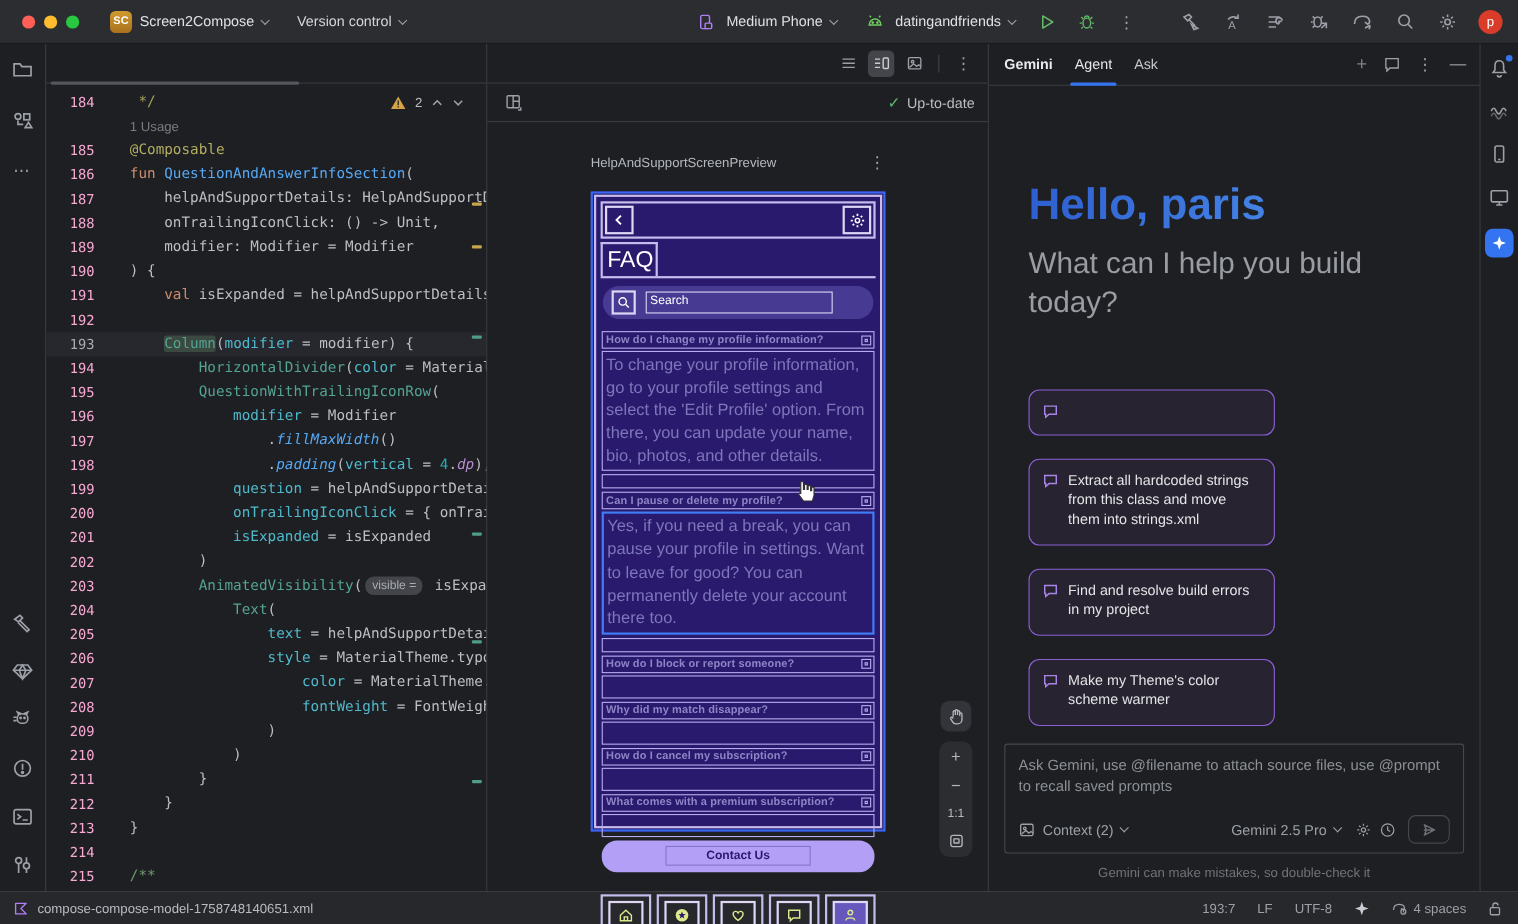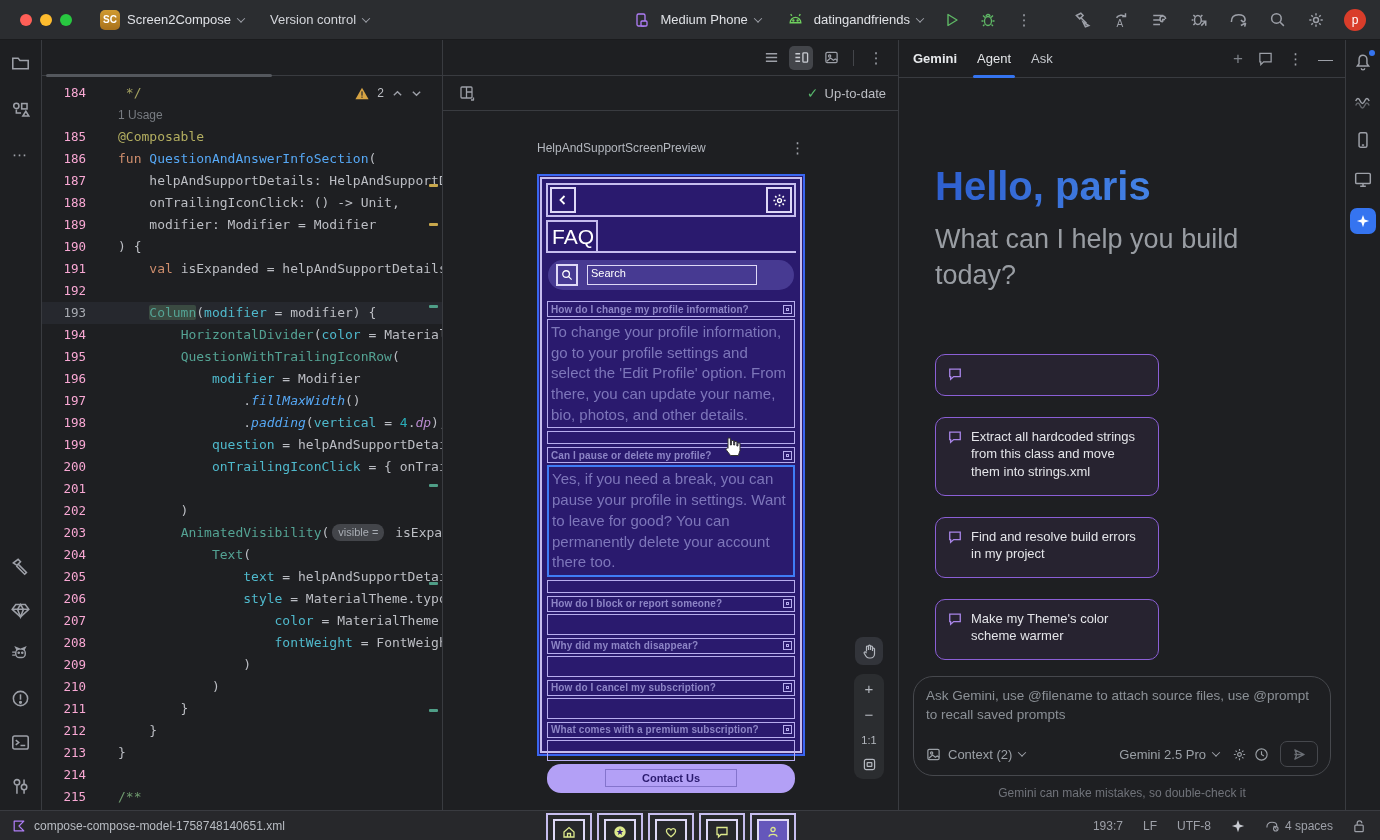--- a/index.html
+++ b/index.html
@@ -101,21 +101,21 @@
   .g-tab { color:#c6c9ce; font-size:13px; height:38px; display:flex; align-items:center; position:relative; }
   .g-tab.active { color:#e4e6e9; }
   .g-tab.active::after { content:""; position:absolute; left:-4px; right:-4px; bottom:0; height:3px; border-radius:2px; background:#3574f0; }
   .g-hicons { margin-left:auto; display:flex; align-items:center; gap:15px; color:#9da0a8; }
   .g-body { flex:1; overflow:hidden; }
   .hello { margin:86px 0 0 36px; font-size:40px; font-weight:bold; background:linear-gradient(90deg,#2e5fd0,#57a2f7); -webkit-background-clip:text; background-clip:text; color:transparent; }
   .hello-sub { margin:12px 0 0 36px; width:330px; font-size:27px; color:#999da3; line-height:1.35; }
   .cards { margin:60px 0 0 36px; width:224px; display:flex; flex-direction:column; gap:21px; }
   .s-card { border:1px solid #8b5fd6; border-radius:10px; background:#272330; padding:10px 12px 14px; display:flex; gap:9px; color:#e3e4e8; font-size:13px; line-height:1.35; }
   .s-card svg { flex:none; margin-top:2px; }
-  .g-input { margin:0 14px; border:1px solid #46484d; border-radius:20px; padding:10px 12px 8px; height:100px; display:flex; flex-direction:column; flex:none; }
+  .g-input { margin:0 14px; border:1px solid #46484d; border-radius:3px; padding:10px 12px 8px; height:100px; display:flex; flex-direction:column; flex:none; }
   .g-placeholder { color:#8b9096; font-size:13.5px; line-height:1.4; }
   .g-inputrow { margin-top:auto; display:flex; align-items:center; gap:7px; color:#9ba0a6; font-size:13px; }
   .g-send { width:38px; height:26px; border:1px solid #46484d; border-radius:7px; display:flex; align-items:center; justify-content:center; margin-left:4px; }
   .g-disclaimer { text-align:center; color:#70737a; font-size:12px; margin:10px 0 10px; flex:none; }
   .spring { flex:1; }
 
   
   .rightstrip { width:35px; border-left:1px solid #393b40; display:flex; flex-direction:column; align-items:center; padding-top:12px; gap:19px; }
   .bellwrap { position:relative; }
   .belldot { position:absolute; right:-2px; top:-2px; width:6px; height:6px; border-radius:50%; background:#3574f0; }
@@ -328,21 +328,21 @@
           <div class="cl"><span class="ln">191</span><span class="lc"><span class="k">    val </span><span class="d">isExpanded = helpAndSupportDetails</span></span></div>
           <div class="cl"><span class="ln">192</span><span class="lc"></span></div>
           <div class="cl cur"><span class="ln">193</span><span class="lc"><span class="d">    </span><span class="c hl">Column</span><span class="d">(</span><span class="p">modifier</span><span class="d"> = modifier) {</span></span></div>
           <div class="cl"><span class="ln">194</span><span class="lc"><span class="d">        </span><span class="c">HorizontalDivider</span><span class="d">(</span><span class="p">color</span><span class="d"> = Material</span></span></div>
           <div class="cl"><span class="ln">195</span><span class="lc"><span class="d">        </span><span class="c">QuestionWithTrailingIconRow</span><span class="d">(</span></span></div>
           <div class="cl"><span class="ln">196</span><span class="lc"><span class="d">            </span><span class="p">modifier</span><span class="d"> = Modifier</span></span></div>
           <div class="cl"><span class="ln">197</span><span class="lc"><span class="d">                .</span><span class="e">fillMaxWidth</span><span class="d">()</span></span></div>
           <div class="cl"><span class="ln">198</span><span class="lc"><span class="d">                .</span><span class="e">padding</span><span class="d">(</span><span class="p">vertical</span><span class="d"> = </span><span class="n">4</span><span class="d">.</span><span class="dp">dp</span><span class="d">),</span></span></div>
           <div class="cl"><span class="ln">199</span><span class="lc"><span class="d">            </span><span class="p">question</span><span class="d"> = helpAndSupportDetai</span></span></div>
           <div class="cl"><span class="ln">200</span><span class="lc"><span class="d">            </span><span class="p">onTrailingIconClick</span><span class="d"> = { onTrai</span></span></div>
-          <div class="cl"><span class="ln">201</span></div>
+          <div class="cl"><span class="ln">201</span><span class="lc"><span class="d">            </span><span class="p">isExpanded</span><span class="d"> = isExpanded</span></span></div>
           <div class="cl"><span class="ln">202</span><span class="lc"><span class="d">        )</span></span></div>
           <div class="cl"><span class="ln">203</span><span class="lc"><span class="d">        </span><span class="c">AnimatedVisibility</span><span class="d">(</span><span class="hint">visible =</span><span class="d"> isExpan</span></span></div>
           <div class="cl"><span class="ln">204</span><span class="lc"><span class="d">            </span><span class="c">Text</span><span class="d">(</span></span></div>
           <div class="cl"><span class="ln">205</span><span class="lc"><span class="d">                </span><span class="p">text</span><span class="d"> = helpAndSupportDetai</span></span></div>
           <div class="cl"><span class="ln">206</span><span class="lc"><span class="d">                </span><span class="p">style</span><span class="d"> = MaterialTheme.typo</span></span></div>
           <div class="cl"><span class="ln">207</span><span class="lc"><span class="d">                    </span><span class="p">color</span><span class="d"> = MaterialTheme.</span></span></div>
           <div class="cl"><span class="ln">208</span><span class="lc"><span class="d">                    </span><span class="p">fontWeight</span><span class="d"> = FontWeigh</span></span></div>
           <div class="cl"><span class="ln">209</span><span class="lc"><span class="d">                )</span></span></div>
           <div class="cl"><span class="ln">210</span><span class="lc"><span class="d">            )</span></span></div>
           <div class="cl"><span class="ln">211</span><span class="lc"><span class="d">        }</span></span></div>

